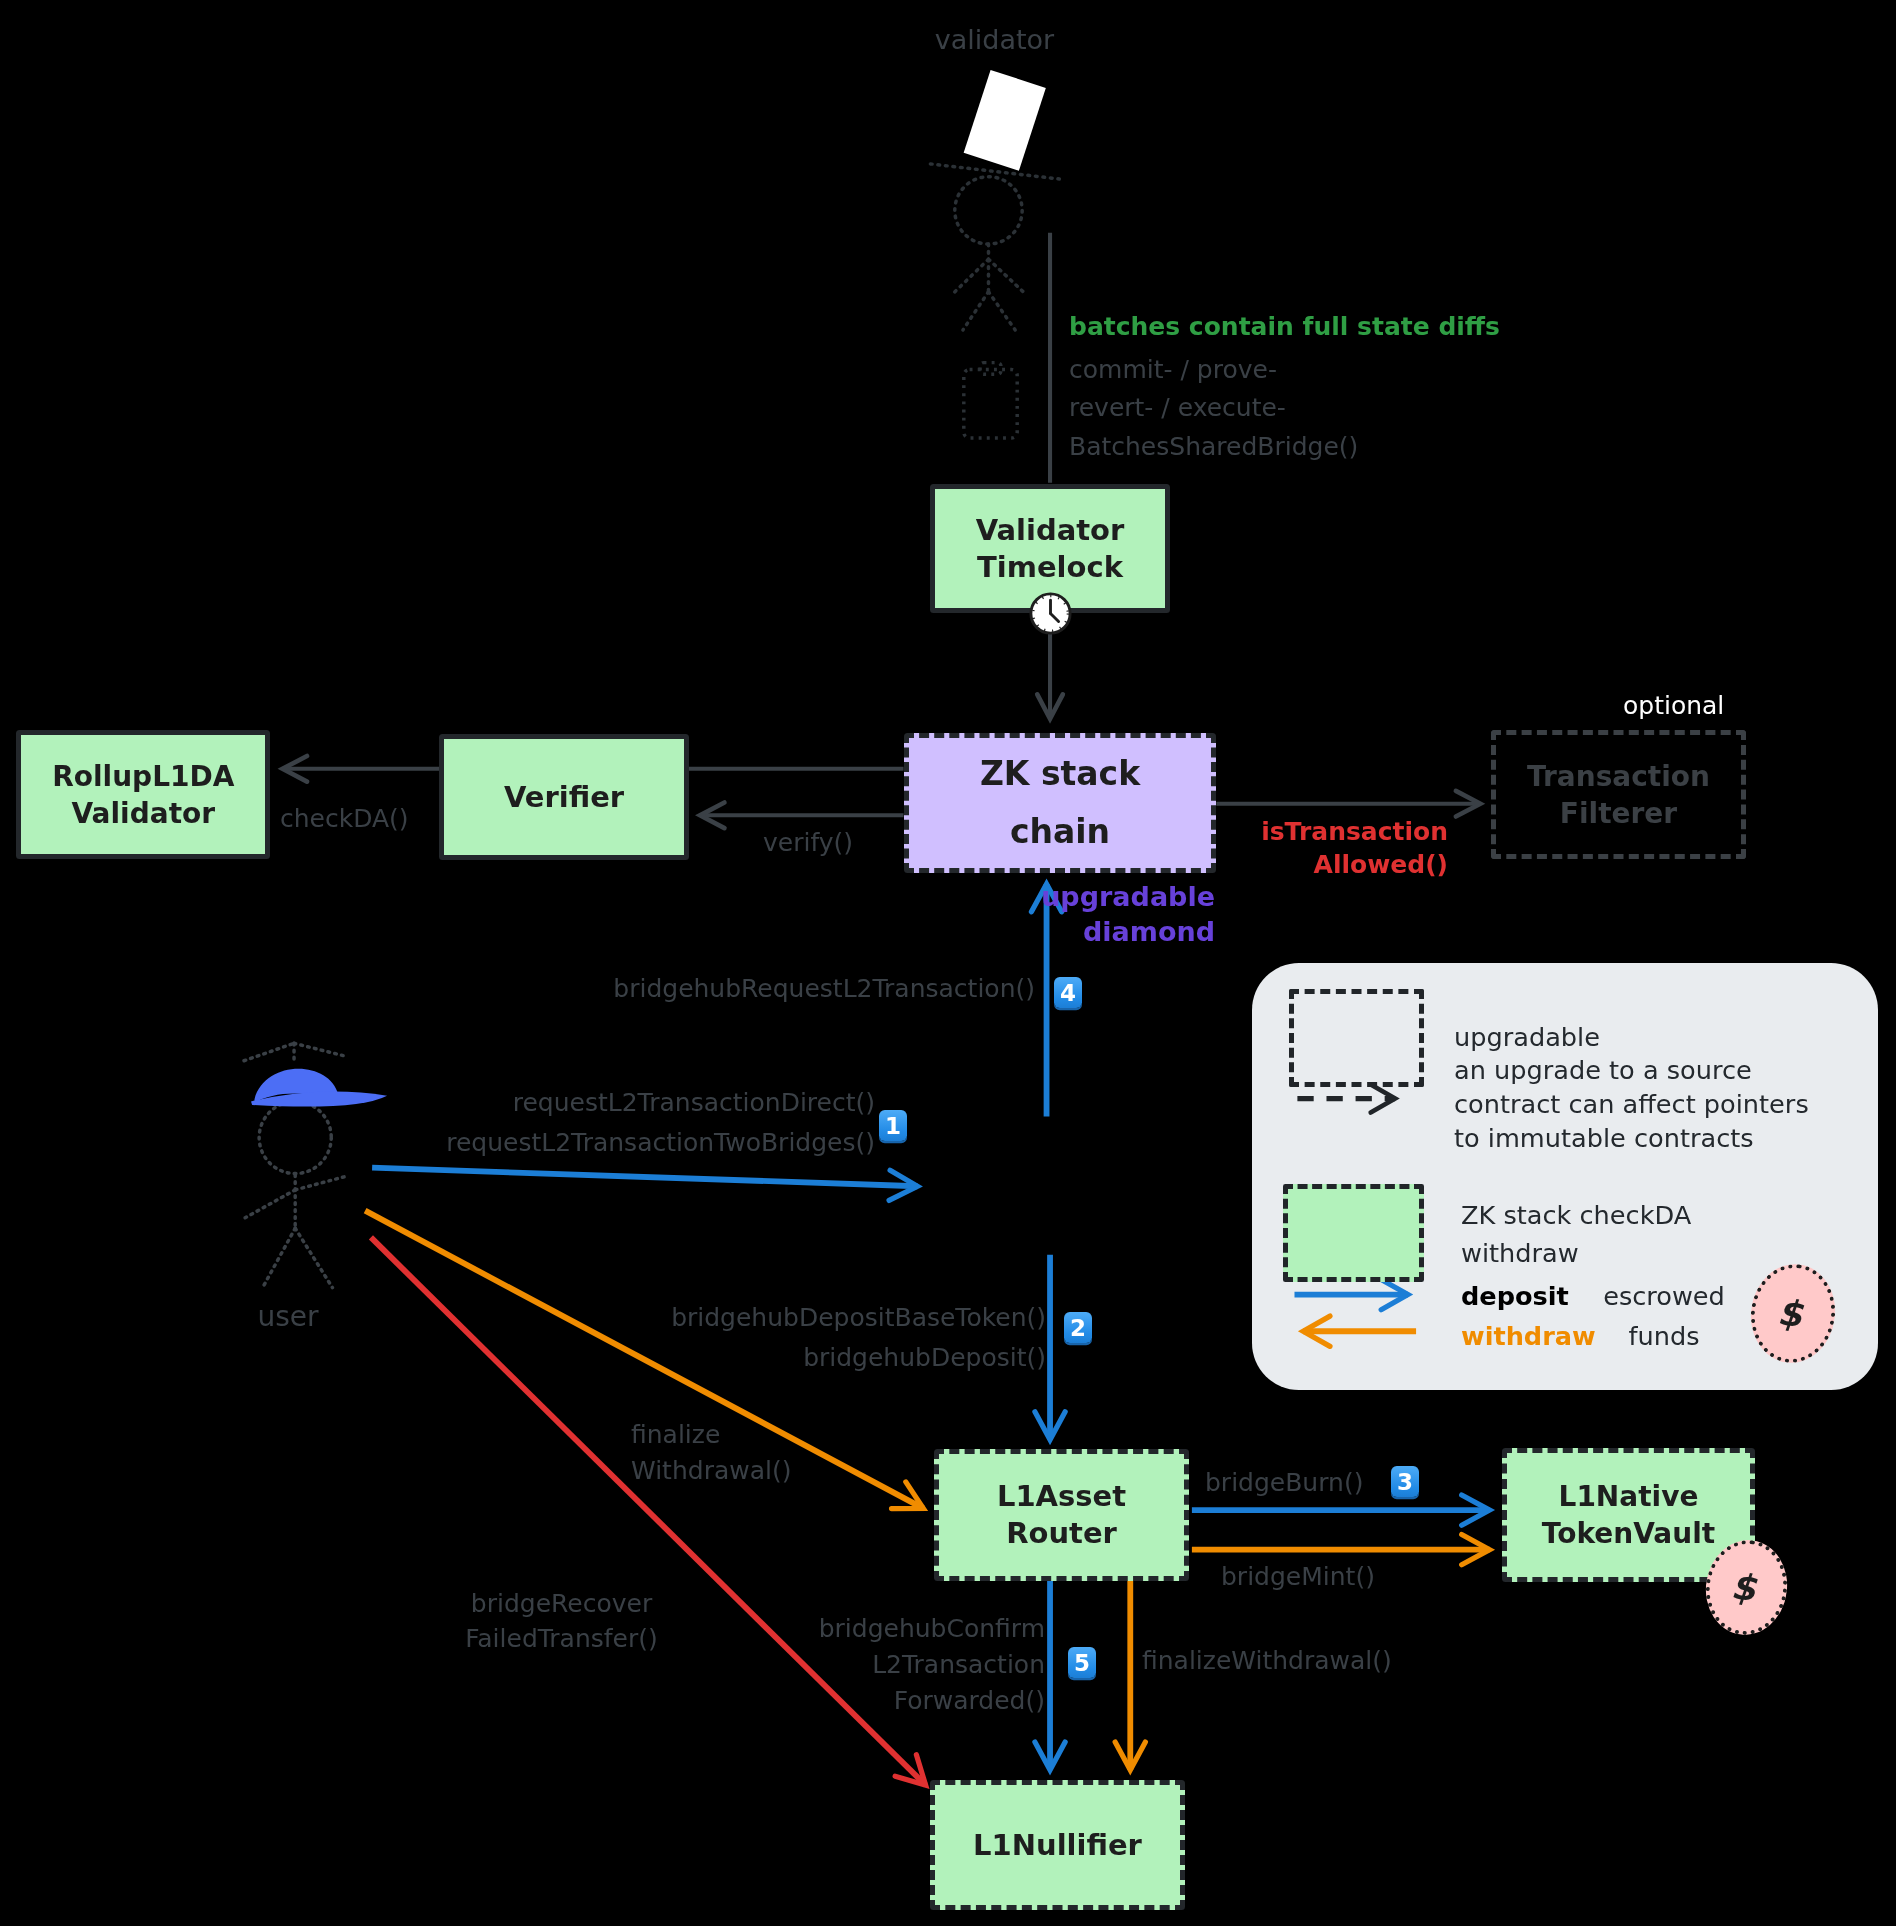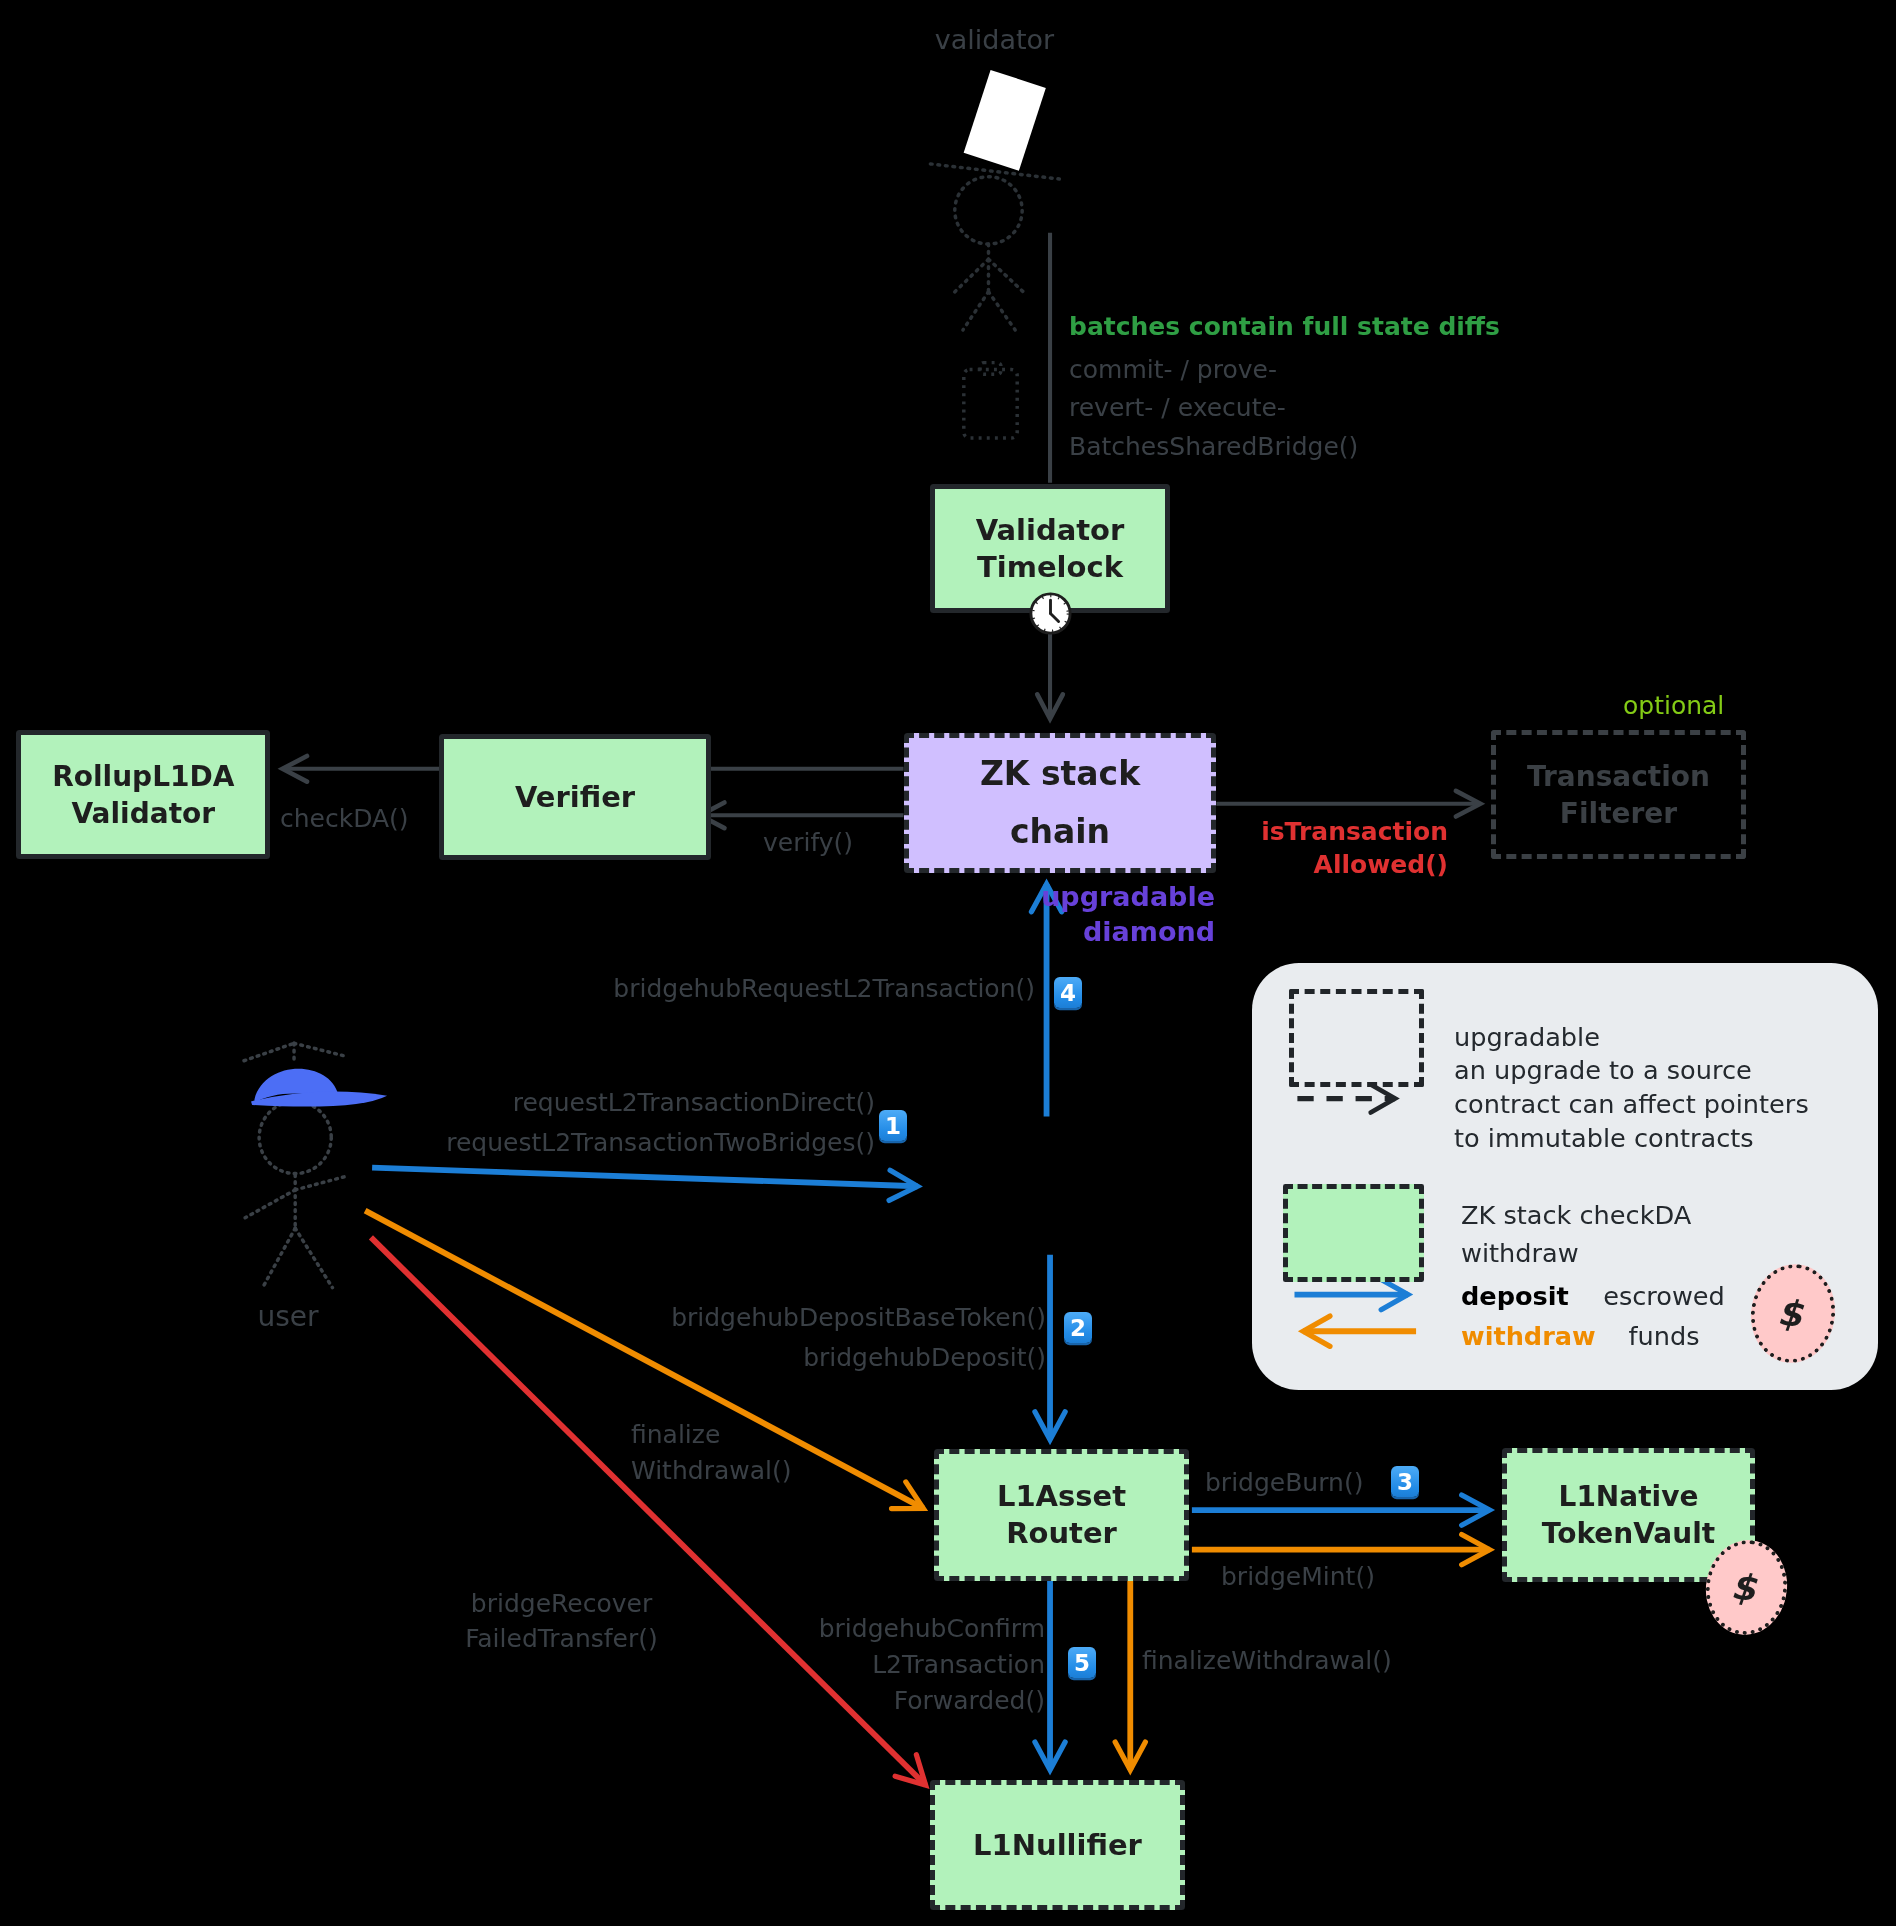--- a/index.html
+++ b/index.html
@@ -119,30 +119,30 @@
     <circle cx="39" cy="39" r="30" fill="none" stroke="#1e1e1e" stroke-width="4" stroke-dasharray="2 12"></circle>
     <line x1="39" y1="39" x2="39" y2="16" stroke="#1e1e1e" stroke-width="5" stroke-linecap="round"></line>
     <line x1="39" y1="39" x2="53" y2="53" stroke="#1e1e1e" stroke-width="5" stroke-linecap="round"></line>
   </svg>
 
   <div class="box purple dashedb" style="left:904px;top:733px;width:312px;height:140px;">
     <div class="nlabel big">ZK stack</div>
     <div class="nlabel big">chain</div>
   </div>
 
-  <div class="box green solid" style="left:439px;top:734px;width:272px;height:126px;">
+  <div class="box green solid" style="left:439px;top:734px;width:250px;height:126px;">
     <div class="nlabel">Verifier</div>
   </div>
 
   <div class="box green solid" style="left:16.3px;top:730px;width:254px;height:129px;">
     <div class="nlabel" style="font-size:28px;">RollupL1DA</div>
     <div class="nlabel" style="font-size:28px;">Validator</div>
   </div>
 
-  <div class="lbl" style="left:1623px;top:691px;color:#84cc16;">optional</div>
+  <div class="lbl" style="left:1623px;top:691px;color:#ffffff;">optional</div>
   <div class="box ghost" style="left:1491px;top:730px;width:255px;height:129px;">
     <div class="nlabel" style="font-size:28px;">Transaction</div>
     <div class="nlabel" style="font-size:28px;">Filterer</div>
   </div>
 
 
   <div class="box green dashedb" style="left:934px;top:1449px;width:255px;height:132px;">
     <div class="nlabel">L1Asset</div>
     <div class="nlabel">Router</div>
   </div>

